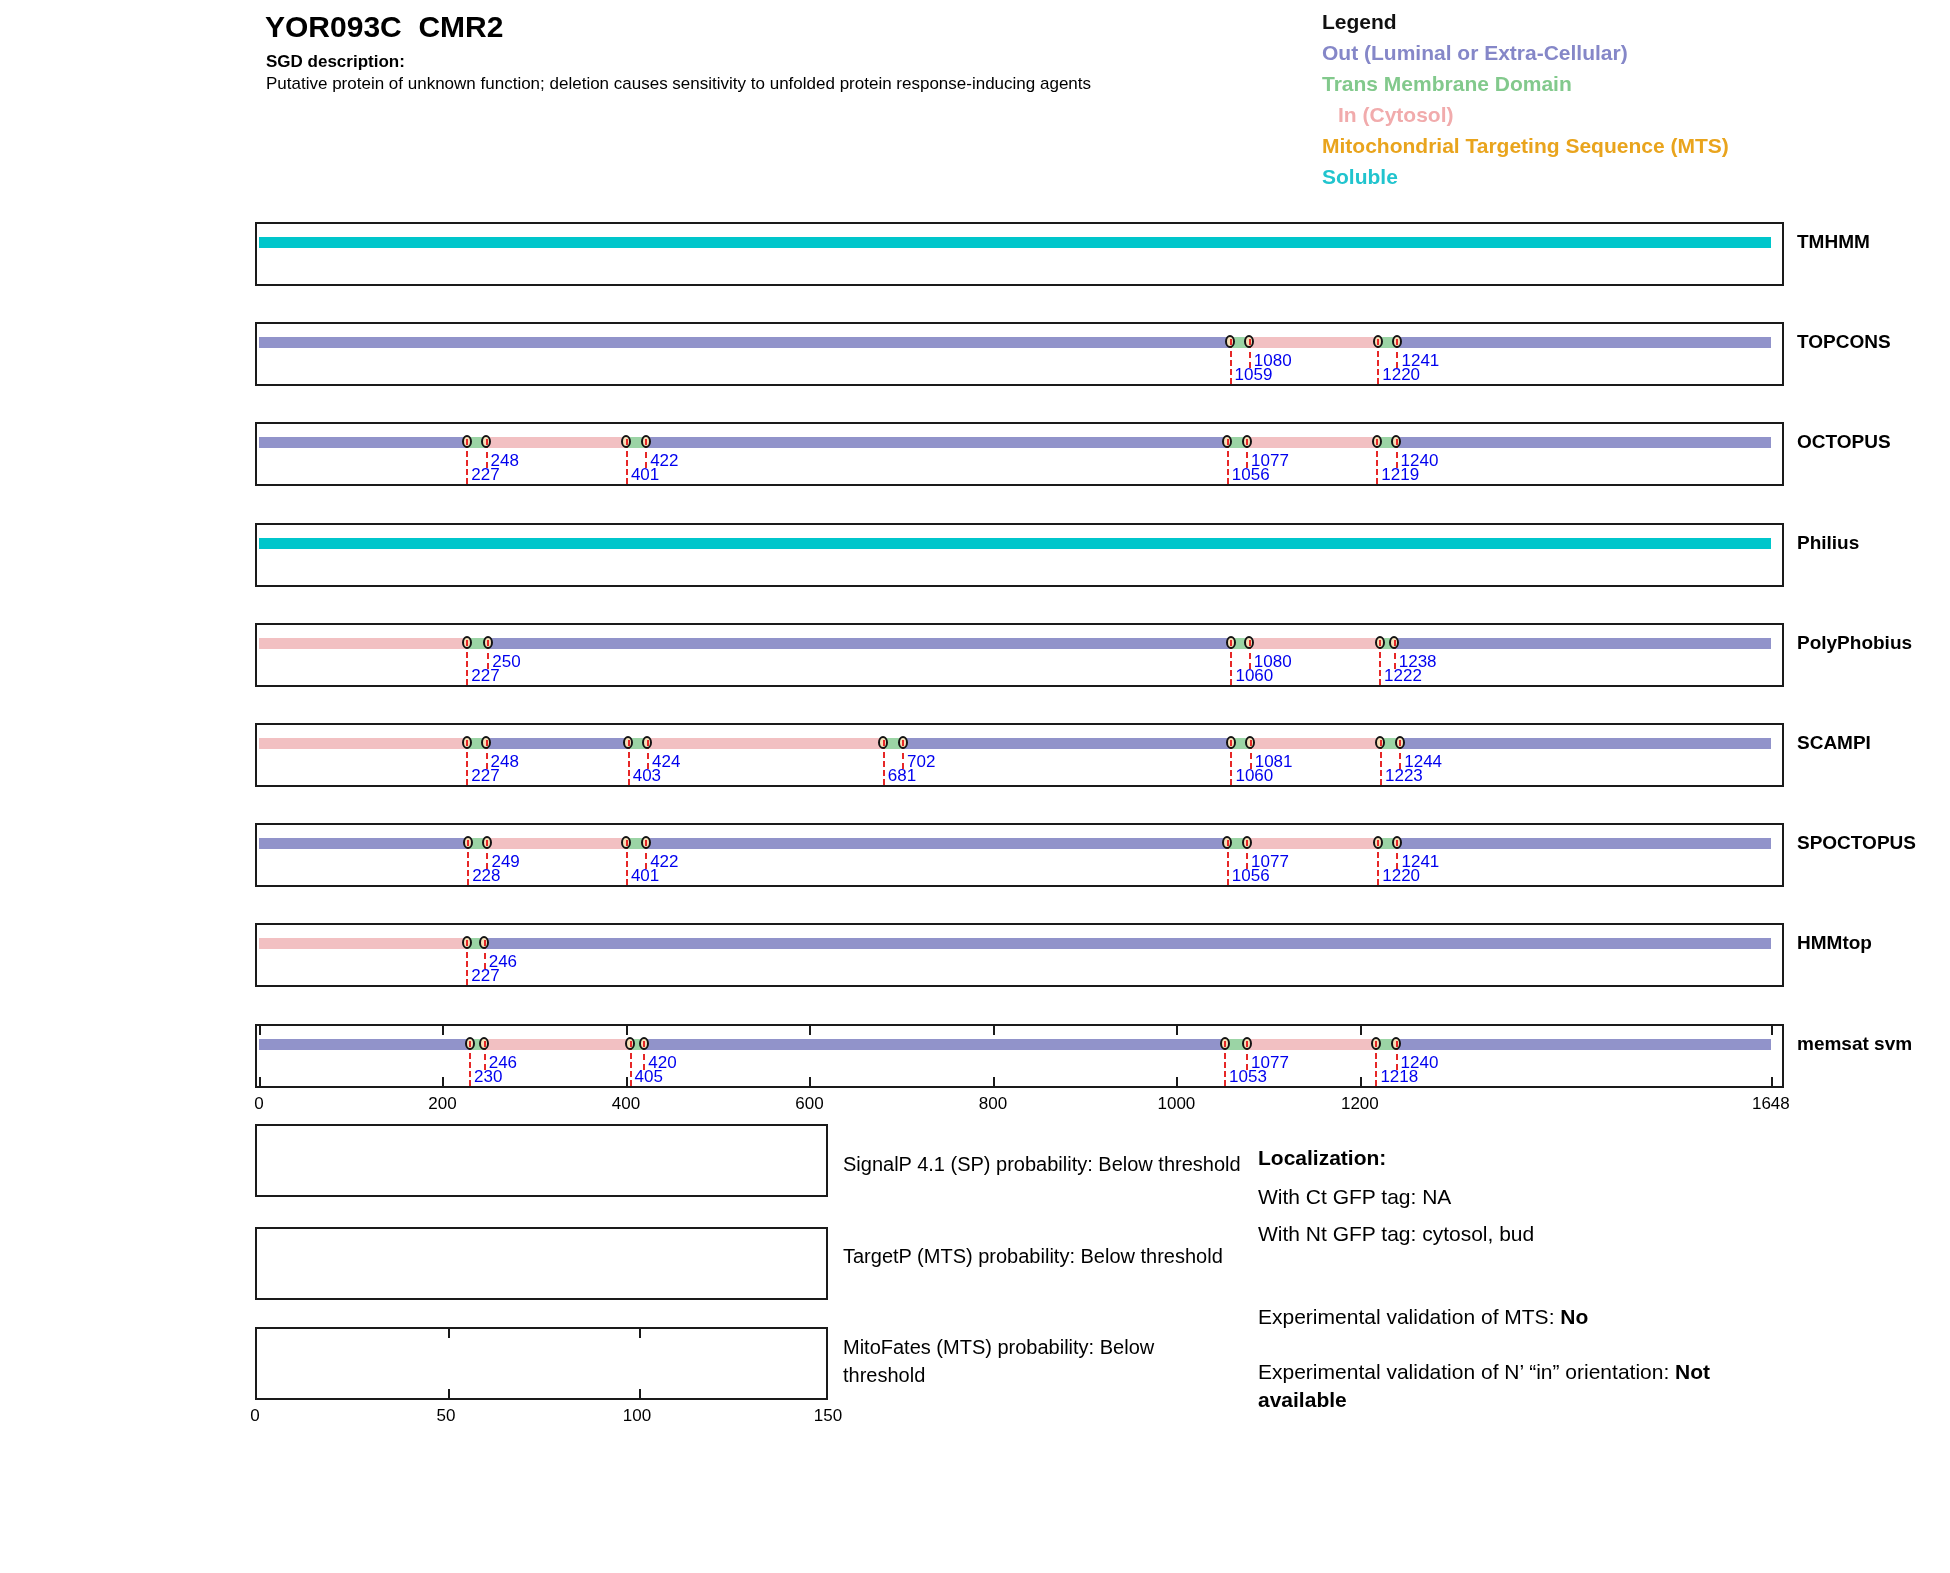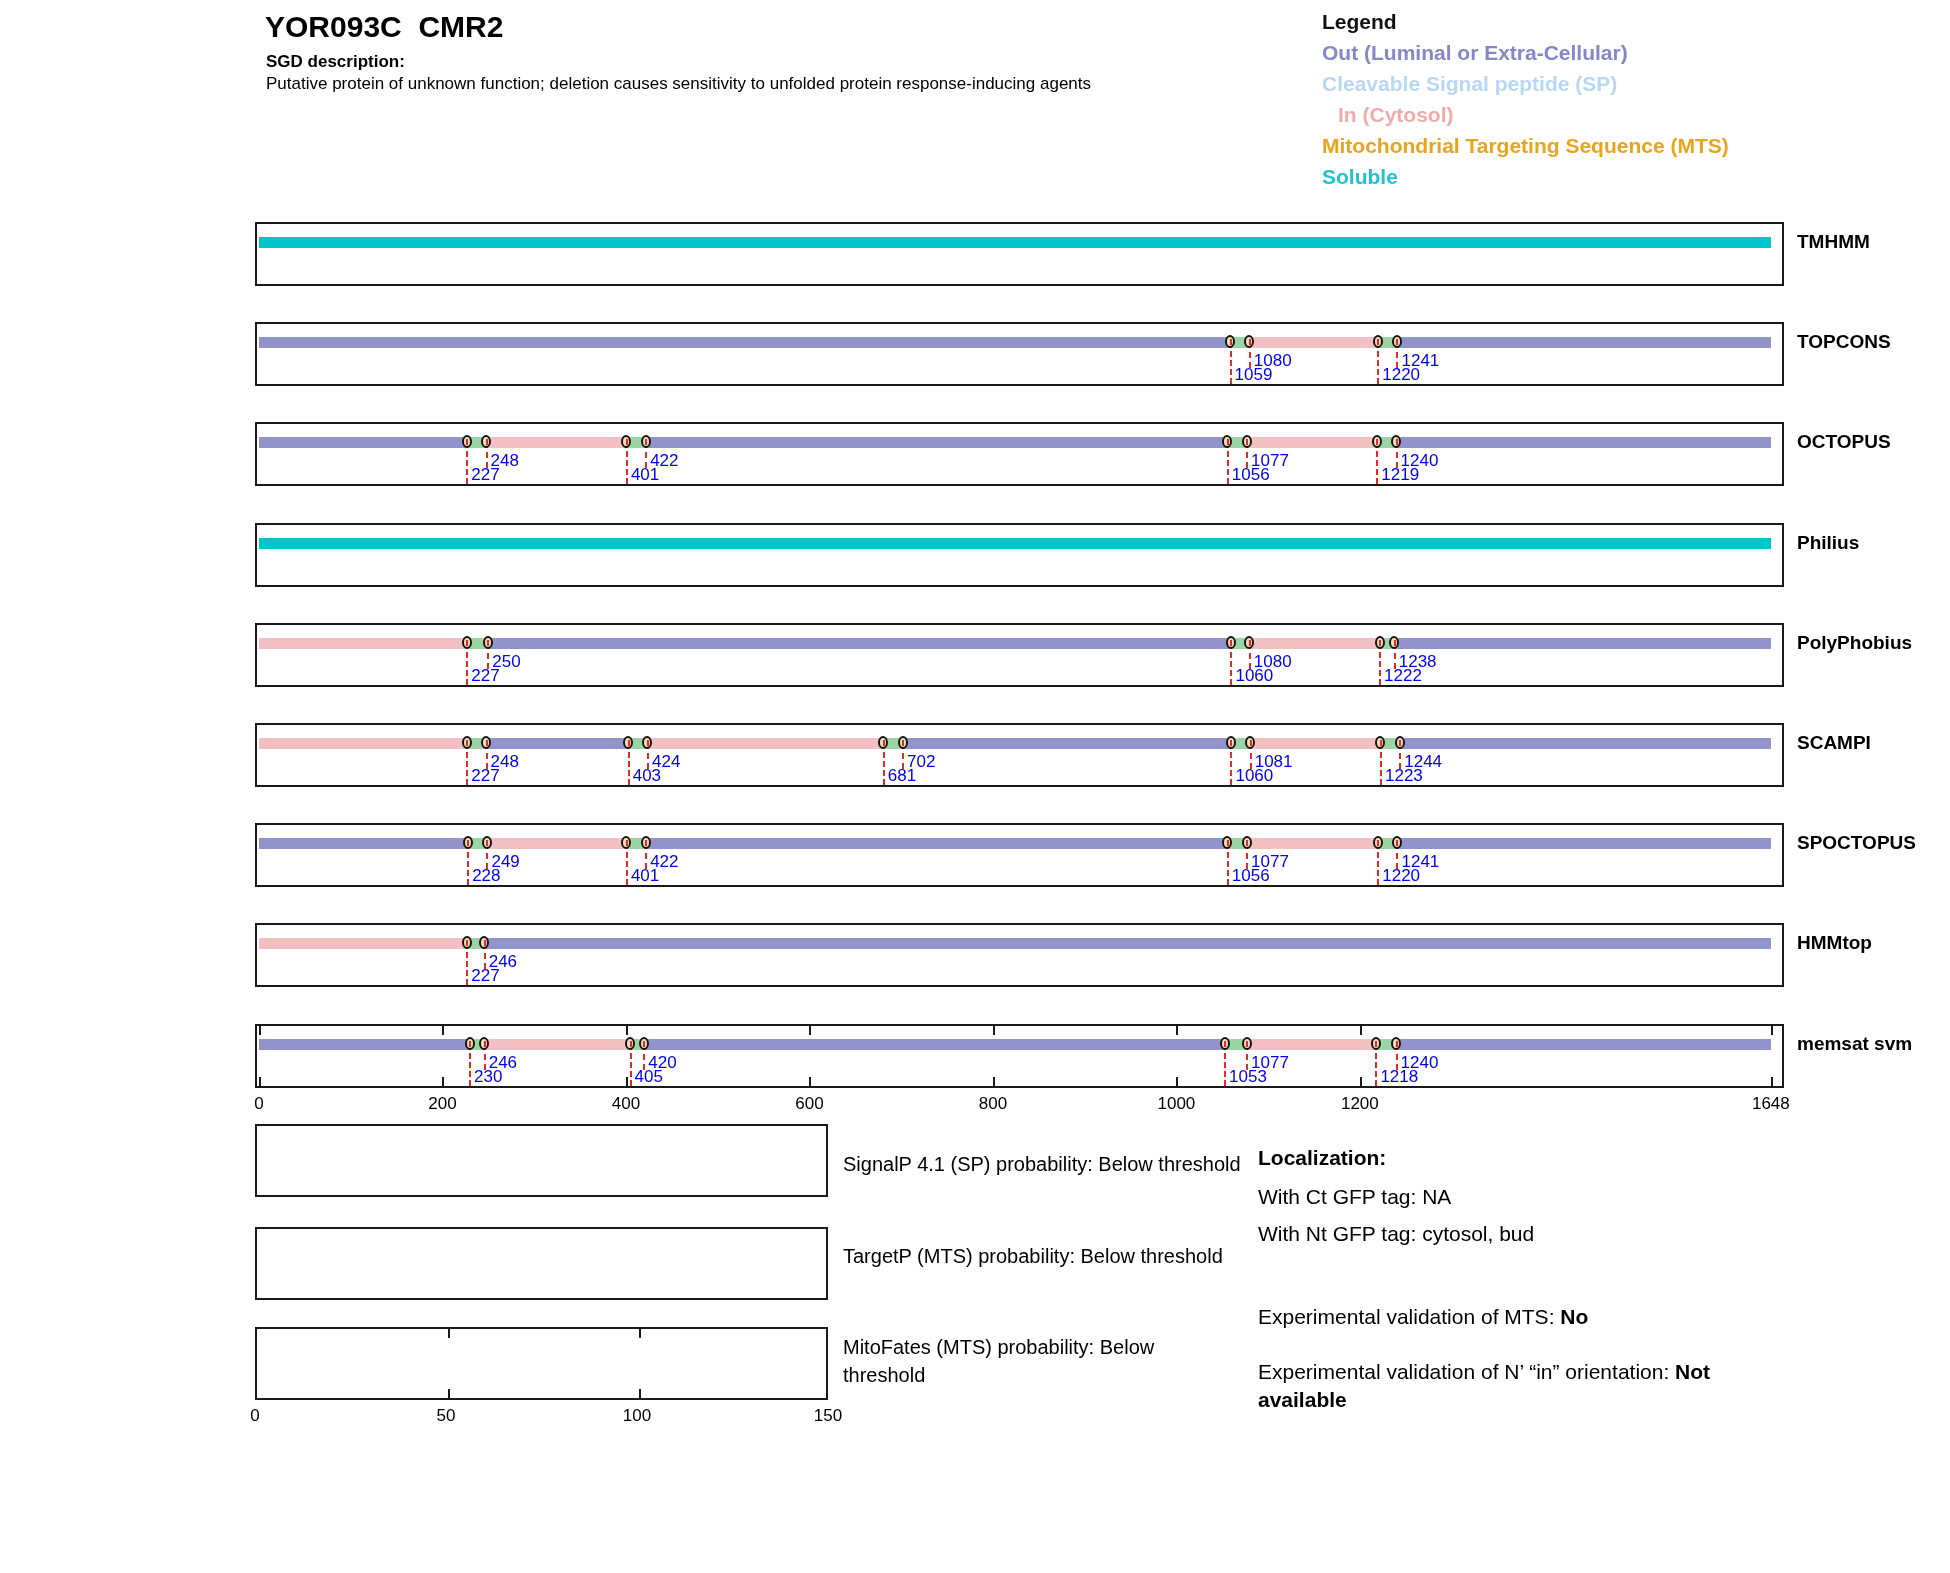--- a/index.html
+++ b/index.html
@@ -39,21 +39,21 @@
 <div class="page" id="page">
 
   <div class="title">YOR093C  CMR2</div>
   <div class="sgd-label">SGD description:</div>
   <div class="sgd-text">Putative protein of unknown function; deletion causes sensitivity to unfolded protein response-inducing agents</div>
 
   <div class="legend">
     <div class="legend-title">Legend</div>
     <div id="legend-items">
         <div class="legend-item" style="color: rgb(133, 135, 200);">Out (Luminal or Extra-Cellular)</div>
-        <div class="legend-item" style="color: rgb(185, 215, 243);">Cleavable Signal peptide (SP)</div>
+        <div class="legend-item" style="color: rgb(130, 201, 140);">Trans Membrane Domain</div>
         <div class="legend-item" style="color: rgb(241, 171, 172); margin-left: 16px;">In (Cytosol)</div>
         <div class="legend-item" style="color: rgb(233, 164, 29);">Mitochondrial Targeting Sequence (MTS)</div>
         <div class="legend-item" style="color: rgb(33, 196, 206);">Soluble</div>
       </div>
   </div>
 
   <div id="tracks">
       <div class="track-row" style="top: 222px;">
         <div class="track-box"></div>
         <div class="track-label">TMHMM</div>

